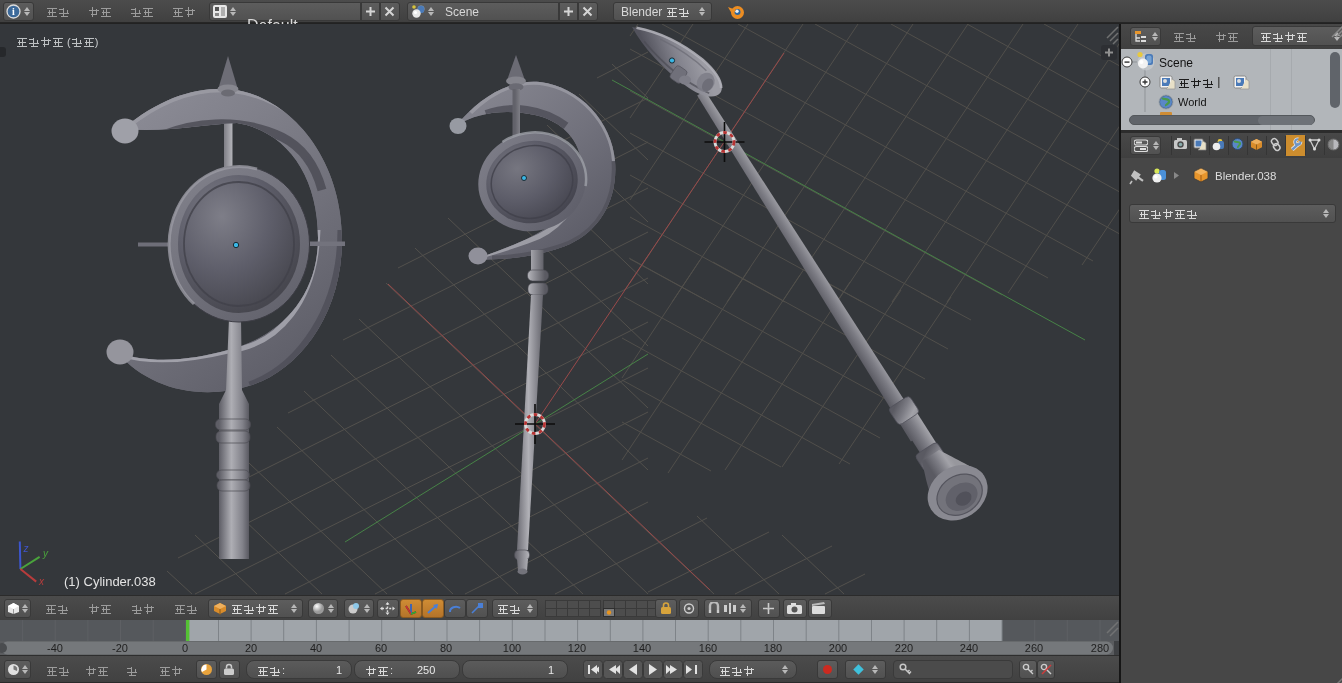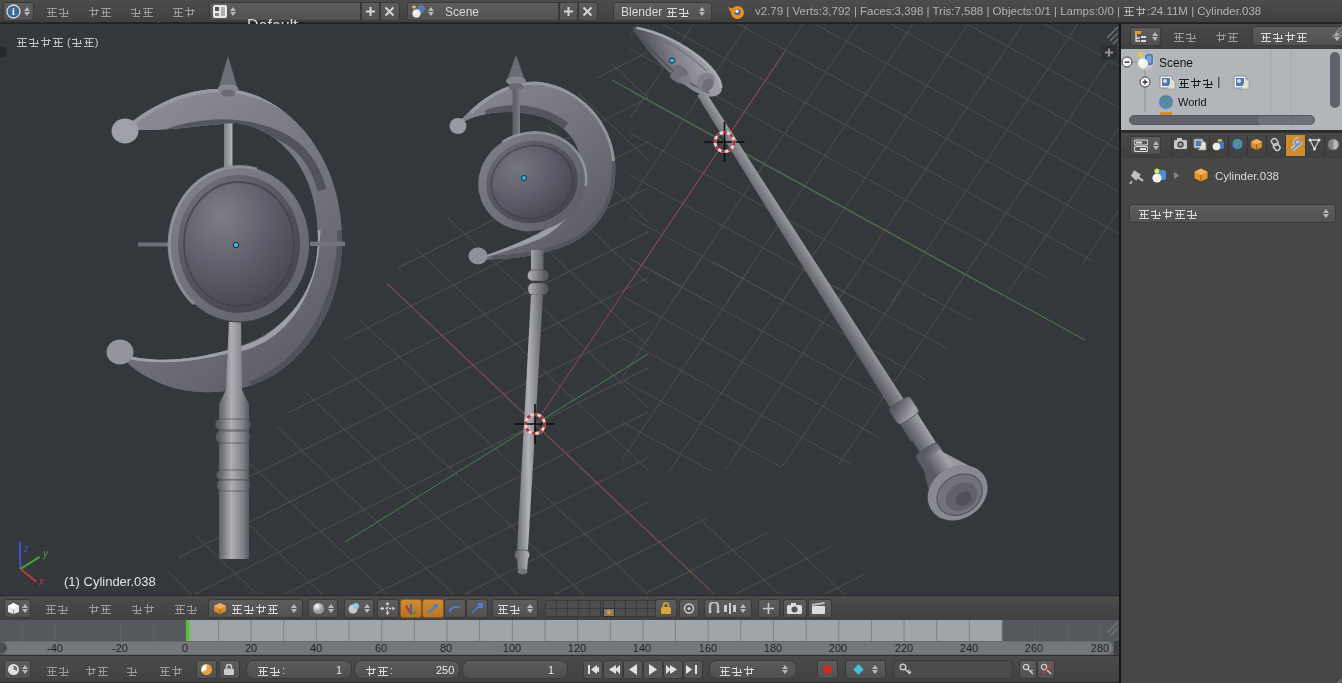--- a/index.html
+++ b/index.html
@@ -71,21 +71,20 @@
   <div class="btn" style="left:613px;top:2px;width:99px;height:19px"></div>
   <span class="abs" style="left:621px;top:5px;color:#d8d8d8;font-size:12px">Blender <i class="zh wt"></i><i class="z2 wt"></i></span>
   <div class="updn" style="left:699px;top:6px"></div>
 
   <svg class="abs" style="left:727px;top:4px" width="19" height="16">
       <circle cx="10.5" cy="8.5" r="6.5" fill="#ec8d22"></circle>
       <circle cx="10.5" cy="8" r="3" fill="#2a66a0"></circle>
       <circle cx="10" cy="7.3" r="1.7" fill="#eee"></circle>
       <path d="M1 3l8 3-4 4z" fill="#ec8d22"></path>
     </svg>
-  <span class="abs" style="left:755px;top:5px;color:#b2b2b2;font-size:11.5px">v2.79 | Verts:3,792 | Faces:3,398 | Tris:7,588 | Objects:0/1 | Lamps:0/0 | <i class="zh" style="--c:#b2b2b2"></i><i class="z3" style="--c:#b2b2b2"></i>:24.11M | Cylinder.038</span>
 </div>
 
 <div class="abs" id="view3d" style="left:0;top:24px;width:1119px;height:571px;background:#34373b">
 <svg width="1119" height="571" viewBox="0 24 1119 571" style="position:absolute;left:0;top:0">
 <defs>
 <linearGradient id="gC1" x1="120" y1="100" x2="340" y2="380" gradientUnits="userSpaceOnUse">
  <stop offset="0" stop-color="#90909a"></stop>
           <stop offset=".45" stop-color="#767680"></stop>
           <stop offset="1" stop-color="#53535d"></stop>
 </linearGradient>
@@ -466,21 +465,21 @@
         <rect x="1" y="5.5" width="10" height="6.5" rx="1.5" fill="#ccc"></rect>
         <path d="M3.5 5.5V4a2.5 2.5 0 0 1 5 0v1.5" stroke="#ccc" stroke-width="1.5" fill="none"></path>
       </svg>
   <div class="pill" style="left:246px;top:4px;width:106px;height:19px"></div>
   <span class="abs" style="left:257px;top:9px"><i class="zh wt"></i><i class="z2 wt"></i></span>
       <span class="abs" style="left:282px;top:8px;color:#d8d8d8">:</span>
   <span class="abs" style="left:336px;top:8px;color:#e8e8e8">1</span>
   <div class="pill" style="left:354px;top:4px;width:106px;height:19px"></div>
   <span class="abs" style="left:365px;top:9px"><i class="z3 wt"></i><i class="zh wt"></i></span>
       <span class="abs" style="left:390px;top:8px;color:#d8d8d8">:</span>
-  <span class="abs" style="left:436px;top:8px;color:#e8e8e8">250</span>
+  <span class="abs" style="left:417px;top:8px;color:#e8e8e8">250</span>
   <div class="pill" style="left:462px;top:4px;width:106px;height:19px"></div>
   <span class="abs" style="left:548px;top:8px;color:#e8e8e8">1</span>
   <svg class="abs" style="left:583px;top:4px" width="121" height="19">
     <g>
           <rect x="0.5" y="0.5" width="19" height="18" rx="3" fill="#565656" stroke="#3a3a3a"></rect>
           <rect x="20.5" y="0.5" width="19" height="18" rx="3" fill="#565656" stroke="#3a3a3a"></rect>
           <rect x="40.5" y="0.5" width="19" height="18" rx="3" fill="#565656" stroke="#3a3a3a"></rect>
           <rect x="60.5" y="0.5" width="19" height="18" rx="3" fill="#565656" stroke="#3a3a3a"></rect>
           <rect x="80.5" y="0.5" width="19" height="18" rx="3" fill="#565656" stroke="#3a3a3a"></rect>
           <rect x="100.5" y="0.5" width="19" height="18" rx="3" fill="#565656" stroke="#3a3a3a"></rect>
@@ -676,21 +675,21 @@
       </svg>
    <svg class="abs" style="left:52px;top:13px" width="8" height="9">
         <path d="M1 1l5 3.5L1 8Z" fill="#888"></path>
       </svg>
    <svg class="abs" style="left:72px;top:9px" width="16" height="16">
         <path d="M8 1l7 3.5v7L8 15l-7-3.5v-7Z" fill="#e8962c"></path>
         <path d="M8 1l7 3.5L8 8 1 4.5Z" fill="#f4b45e"></path>
         <path d="M8 8v7" stroke="#a05a14"></path>
         <path d="M8 1l7 3.5v7L8 15l-7-3.5v-7Z" fill="none" stroke="#3a3a3a" stroke-width=".8"></path>
       </svg>
-   <span class="abs" style="left:94px;top:12px;color:#dcdcdc;font-size:11.5px">Cylinder.038</span>
+   <span class="abs" style="left:94px;top:12px;color:#dcdcdc;font-size:11.5px">Blender.038</span>
    <div class="btn" style="left:8px;top:46px;width:207px;height:19px"></div>
    <span class="abs" style="left:17px;top:50px"><i class="zh wt"></i><i class="z2 wt"></i><i class="z3 wt"></i><i class="zh wt"></i><i class="z2 wt"></i></span>
    <div class="updn" style="left:202px;top:50px"></div>
    <svg class="abs" style="left:209px;top:516px" width="14" height="14">
         <path d="M4,13 L13,4 M8,13 L13,8 M12,13 L13,12" stroke="#777" stroke-width="1.5"></path>
       </svg>
  </div>
 </div>
 
 </body></html>

